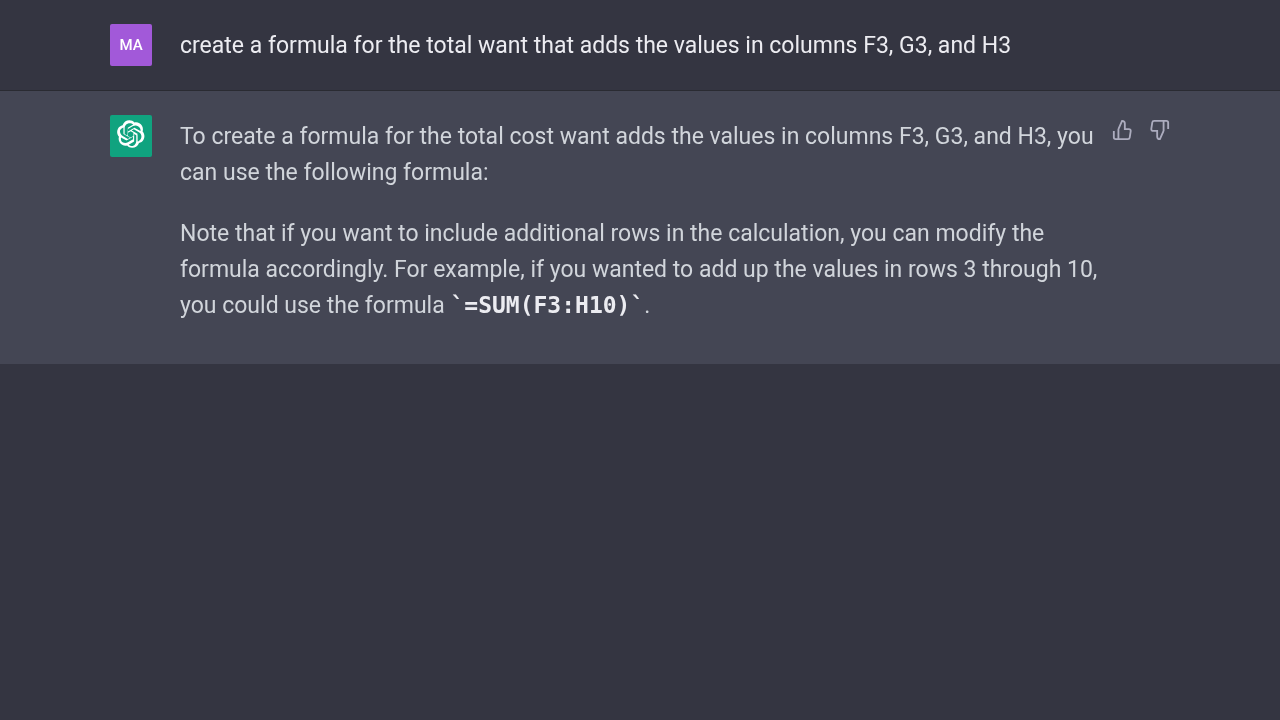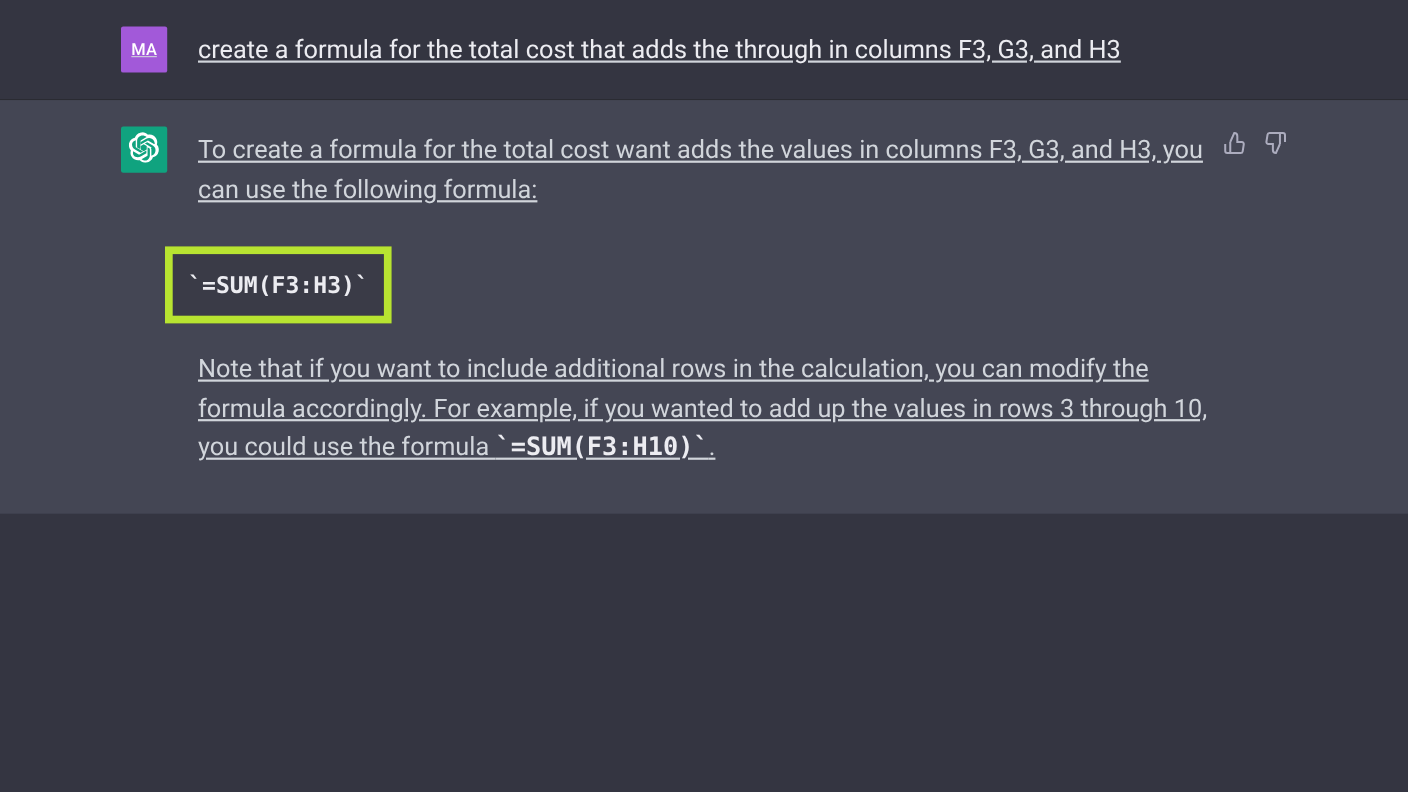--- a/index.html
+++ b/index.html
@@ -8,21 +8,20 @@
     font-family: -apple-system, BlinkMacSystemFont, "Segoe UI", Roboto, sans-serif;
     color: #d1d5db;
     width: 1280px;
     height: 720px;
     overflow: hidden;
   }
   .message-row {
     padding: 24px 0;
     display: flex;
     justify-content: center;
-    text-decoration: underline;
   }
   .user-row {
     background: #343541;
     border-bottom: 1px solid rgba(32,33,35,0.5);
   }
   .assistant-row {
     background: #444654;
   }
   .message-inner {
     width: 1100px;
@@ -103,40 +102,37 @@
   }
 </style>
 </head>
 <body>
 
 <div class="message-row user-row">
   <div class="message-inner">
     <div class="avatar user-avatar">
       <span>MA</span>
     </div>
-    <div class="content">create a formula for the total cost that adds the through in columns F3, G3, and H3</div>
+    <div class="content">create a formula for the total want that adds the values in columns F3, G3, and H3</div>
   </div>
 </div>
 
 <div class="message-row assistant-row">
   <div class="message-inner">
     <div class="avatar assistant-avatar">
       <span>
         <svg viewBox="0 0 41 41" fill="#fff">
             <path d="M37.5 16.7c.9-2.7.6-5.7-.9-8.1-2.2-3.9-6.7-5.9-11-4.9C23.7 1.6 20.9.4 18 .5c-4.5 0-8.4 2.9-9.8 7.1-2.8.6-5.2 2.3-6.6 4.8-2.3 3.9-1.7 8.8 1.3 12.1-.9 2.7-.6 5.7.9 8.1 2.2 3.9 6.7 5.9 11 4.9 1.9 2.2 4.7 3.4 7.6 3.3 4.5 0 8.4-2.9 9.8-7.1 2.8-.6 5.2-2.3 6.6-4.8 2.2-3.9 1.7-8.8-1.3-12.2zM22.4 38.1c-2.1 0-3.8-.7-5.3-1.9l7.4-4.3c.4-.2.6-.6.6-1V20.4l3.1 1.8v8.6c0 4-3.2 7.3-5.8 7.3zM6.8 31.4c-1.1-1.8-1.4-3.9-.9-5.9l7.4 4.3c.4.2.8.2 1.2 0l9-5.2v3.6l-7.5 4.3c-3.5 2-7.9.8-9.2-1.1zM4.8 14.6c1-1.8 2.7-3.1 4.6-3.7v8.8c0 .4.2.8.6 1l9 5.2-3.1 1.8-7.5-4.3c-3.5-2-4.7-6.5-3.6-8.8zm25.7 6l-9-5.2 3.1-1.8 7.5 4.3c3.5 2 4.7 6.5 2.7 10-1 1.8-2.7 3.1-4.6 3.7v-8.8c0-.5-.2-.9-.7-1.2zm3.1-4.7l-7.4-4.3c-.4-.2-.8-.2-1.2 0l-9 5.2v-3.6l7.5-4.3c3.5-2 7.9-.8 10 2.7 1 1.7 1.3 3.8 1.1 4.3zM14.3 22.4l-3.1-1.8v-8.6c0-4 3.3-7.3 7.3-7.3 2.1 0 3.8.7 5.3 1.9l-7.4 4.3c-.4.2-.6.6-.6 1l-.5 10.5zm1.7-3.7l4-2.3 4 2.3v4.6l-4 2.3-4-2.3v-4.6z"></path>
           </svg>
       </span>
     </div>
     <div class="content">
 
       <p class="para">To create a formula for the total cost want adds the values in columns F3, G3, and H3, you can use the following formula:</p>
 
-      <div class="highlight-box">
-        <code>`=SUM(F3:H3)`</code>
-      </div>
 
 
       <p class="para">
         <span>Note that if you want to include additional rows in the calculation, you can modify the formula accordingly. For example, if you wanted to add up the values in rows 3 through 10, you could use the formula </span><span class="inline-code">`=SUM(F3:H10)`</span><span>.</span>
       </p>
 
     </div>
 
     <div class="feedback">
       <span>

